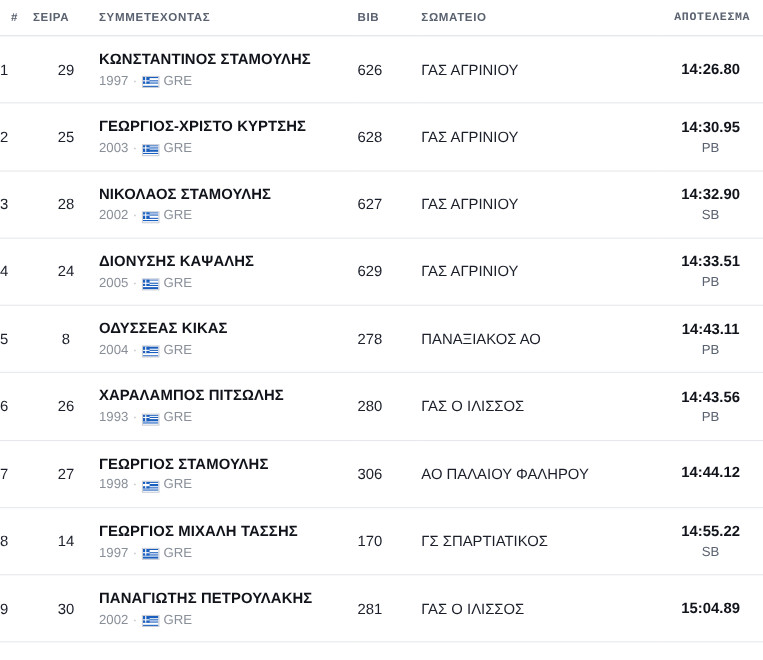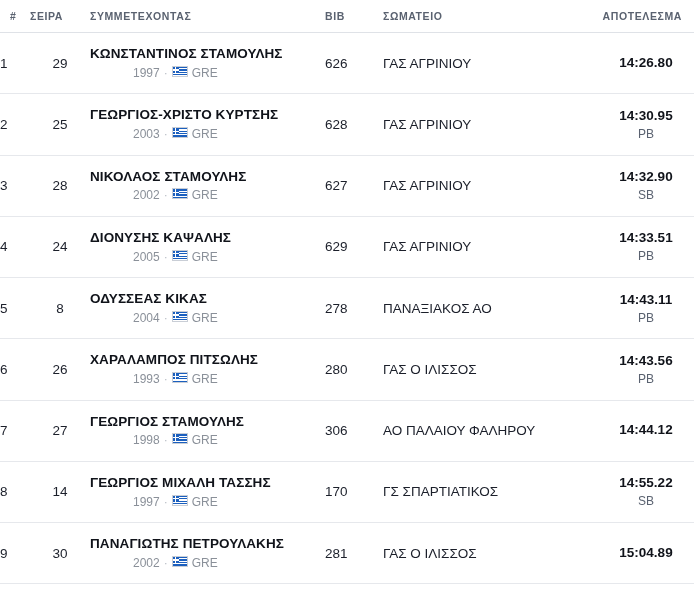--- a/index.html
+++ b/index.html
@@ -27,21 +27,21 @@
     padding: 10px 0 10px 0;
     border-bottom: 1px solid #dfe2e7;
     vertical-align: middle;
     white-space: nowrap;
   }
   .col-rank   { width: 30px;  padding-left: 10px !important; }
   .col-order  { width: 60px; margin-top: 16px; }
   .col-name   { width: 235px; }
   .col-bib    { width: 58px; margin-top: 40px; }
   .col-club   { width: 215px; }
-  .col-result { width: 96px; text-align: right !important; padding-right: 12px !important; }
+  .col-result { width: 96px; text-align: right !important; padding-right: 12px !important; font-family: Liberation Mono, monospace; }
 
   .results-table tbody td {
     border-bottom: 1px solid #e6e8ec;
     vertical-align: middle;
     padding: 13px 0;
     font-size: 13.5px;
   }
   td.rank-cell {
     padding-left: 10px;
     font-size: 13.5px;
@@ -57,24 +57,23 @@
     font-weight: bold;
     color: #10131a;
     letter-spacing: 0.1px;
     line-height: 1.25;
   }
   .name-sub {
     margin-top: 3px;
     font-size: 12px;
     color: #8a9099;
     display: flex;
-    align-items: flex-start;
+    align-items: flex-end;
     gap: 4px;
     line-height: 1.2;
-    margin-left: 43px;
   }
   .sep { color: #b7bcc4; }
   .flag {
     display: inline-block;
     width: 16px;
     height: 11px;
     position: relative;
     overflow: hidden;
     border: 1px solid #c9ced6;
     vertical-align: -1px;

